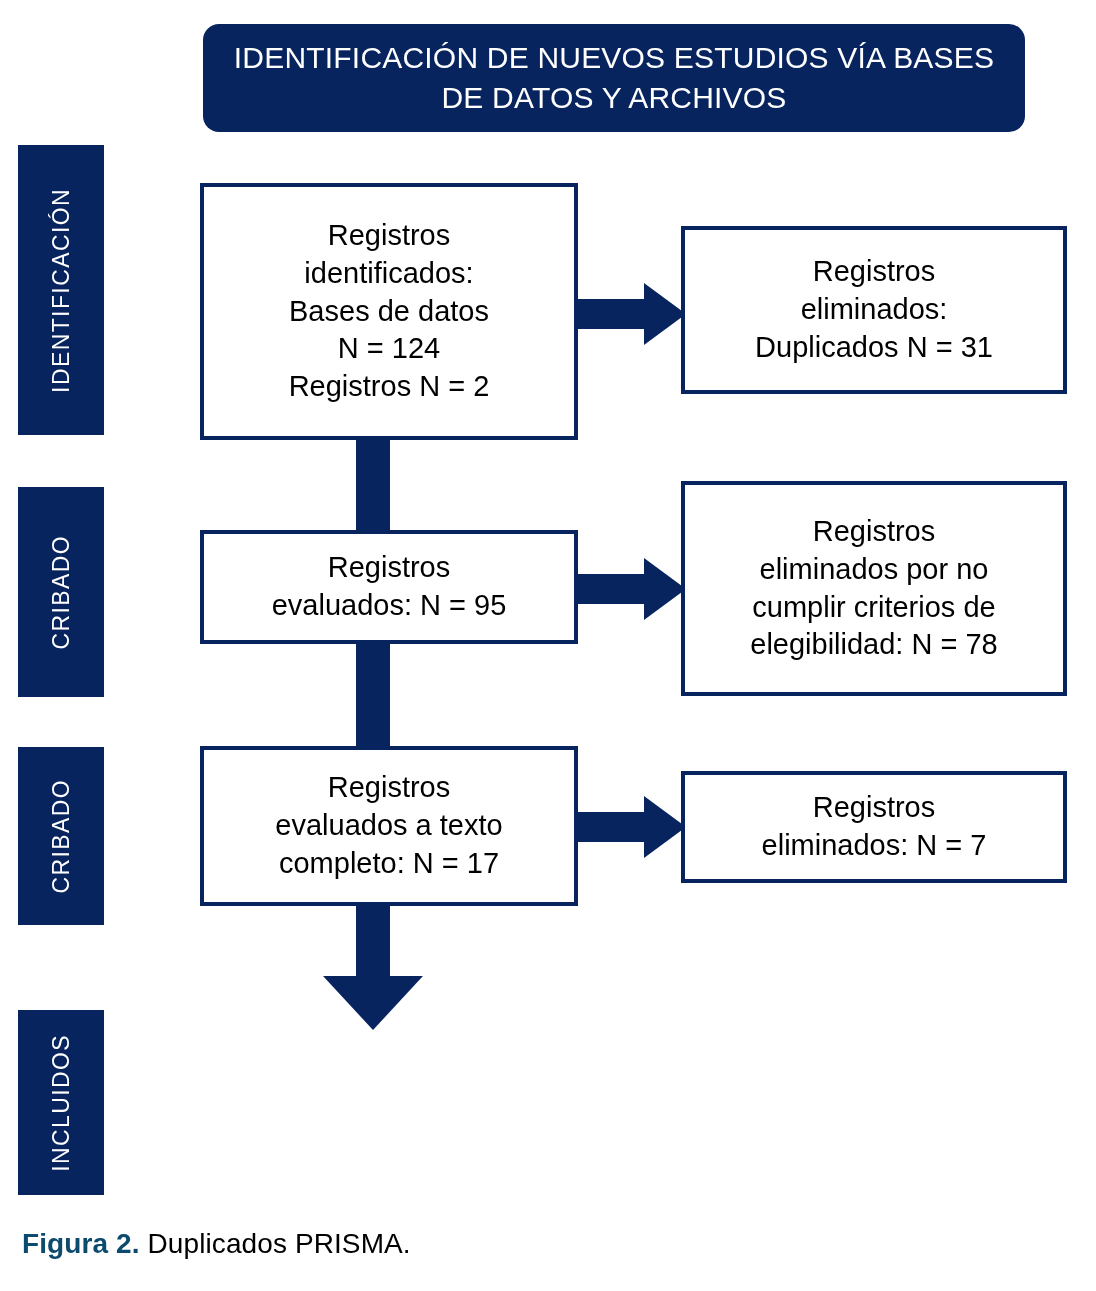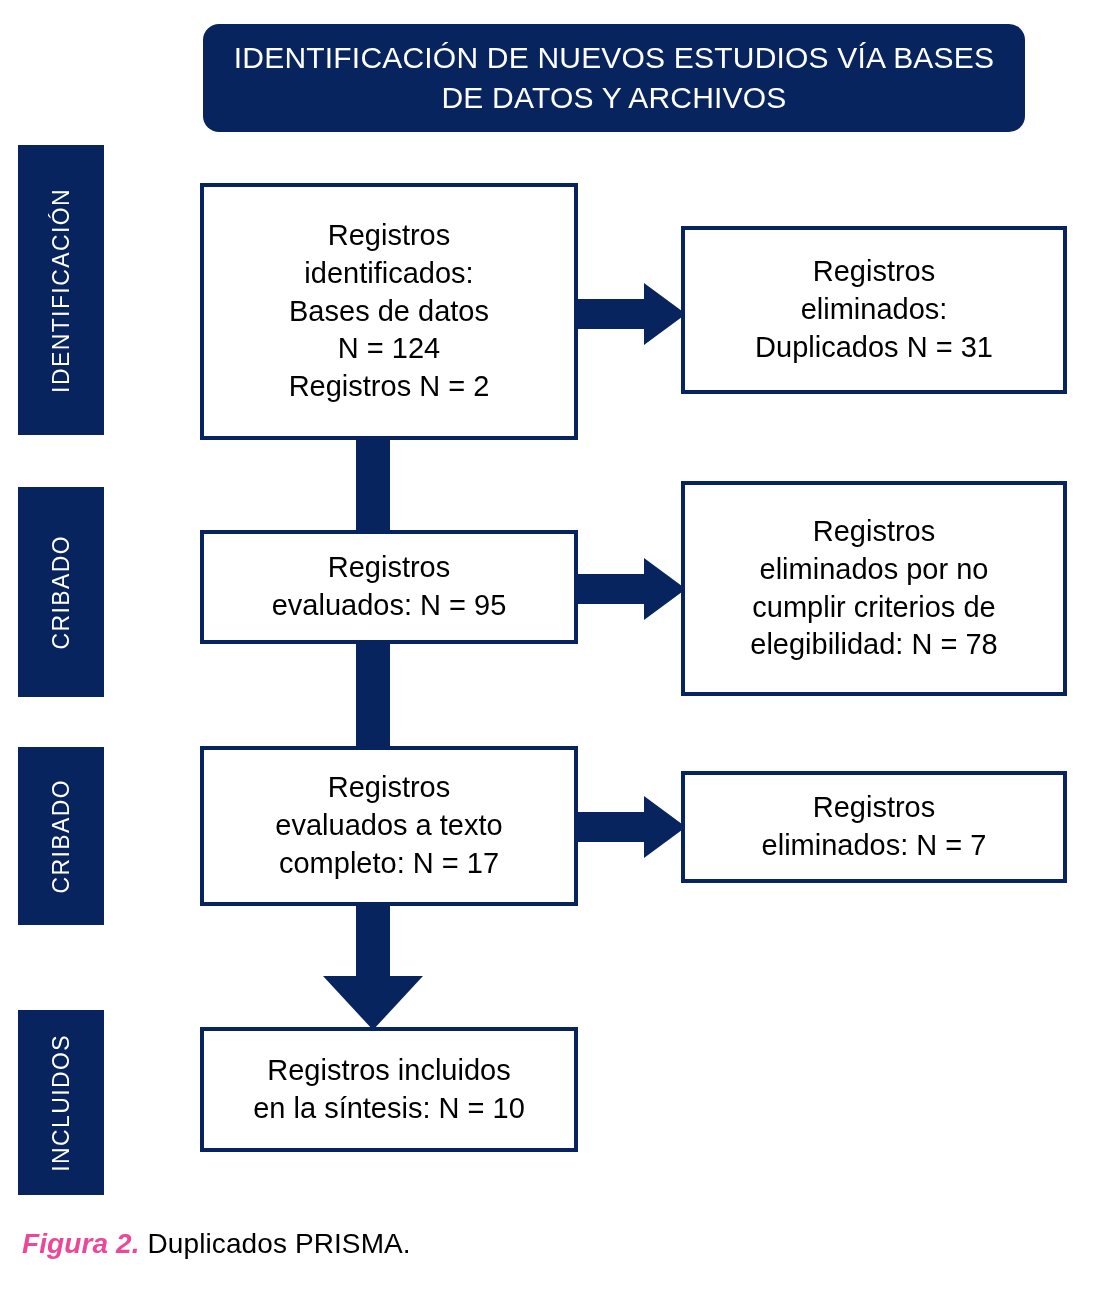--- a/index.html
+++ b/index.html
@@ -154,23 +154,22 @@
   
   #caption {
     position: absolute;
     left: 22px;
     top: 1228px;
     font-size: 28px;
     color: #000000;
     letter-spacing: 0.1px;
   }
   #caption .caption-accent {
-    color: #ec4899;
+    color: #0c4a6e;
     font-weight: bold;
-    font-style: italic;
   }
 </style>
 </head>
 <body>
 
 <div id="figure-root">
 
   <div class="header-banner">IDENTIFICACIÓN DE NUEVOS ESTUDIOS VÍA BASES DE DATOS Y ARCHIVOS</div>
 
   <div class="stage-label" id="stage-identificacion">
@@ -237,22 +236,18 @@
     <div class="box-text">Registros
 evaluados a texto
 completo: N = 17</div>
   </div>
 
   <div class="flow-box" id="box-excluded-ft">
     <div class="box-text">Registros
 eliminados: N = 7</div>
   </div>
 
-  <div class="flow-box" id="box-included">
-    <div class="box-text">Registros incluidos
-en la síntesis: N = 10</div>
-  </div>
 
   <div id="caption">
     <span class="caption-accent">Figura 2.</span><span> Duplicados PRISMA.</span>
   </div>
 
 </div>
 
 </body></html>

